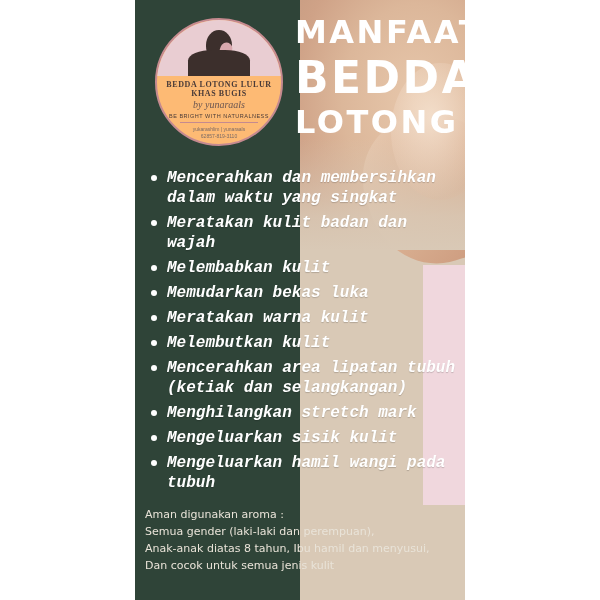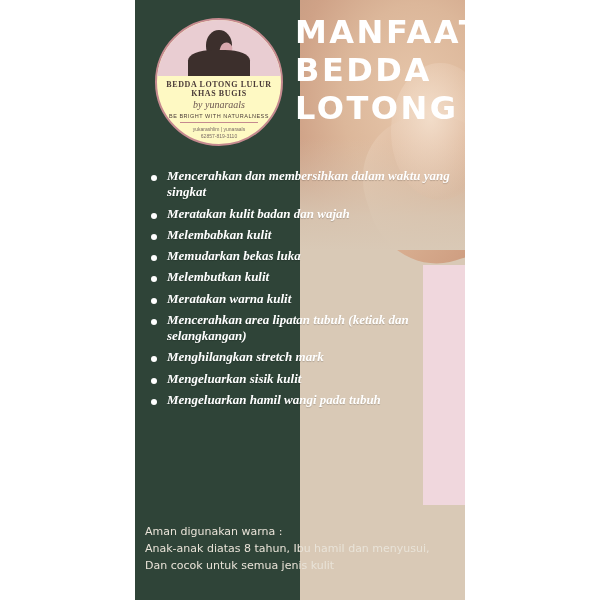--- a/index.html
+++ b/index.html
@@ -84,21 +84,21 @@
     background: #f0d7dd;
   }
   
   .logo {
     position: absolute;
     left: 20px;
     top: 18px;
     width: 128px;
     height: 128px;
     border-radius: 50%;
-    background: #fef9c3;
+    background: #fdba74;
     border: 2px solid #c58a8f;
     box-sizing: border-box;
     display: flex;
     flex-direction: column;
     align-items: center;
     justify-content: flex-start;
     overflow: hidden;
   }
   .logo-figure {
     position: relative;
@@ -183,41 +183,41 @@
     top: 14px;
     width: 165px;
     color: #ffffff;
     font-family: "DejaVu Sans", sans-serif;
     font-weight: bold;
     letter-spacing: 2.5px;
     line-height: 1.18;
     text-align: left;
   }
   .headline .l1 { font-size: 32px; }
-  .headline .l2 { font-size: 32px; }
+  .headline .l2 { font-size: 44px; }
   .headline .l3 { font-size: 32px; }
   
   .benefits {
     position: absolute;
     left: 8px;
     top: 168px;
     width: 318px;
     padding: 0;
     margin: 0;
     list-style: none;
   }
   .benefit {
     position: relative;
     padding-left: 24px;
     margin-bottom: 5px;
     color: #ffffff;
-    font-family: Liberation Serif, serif;
+    font-family: Liberation Mono, monospace;
     font-style: italic;
     font-weight: bold;
-    font-size: 13px;
+    font-size: 16px;
     line-height: 1.25;
     text-shadow: 0 1px 1px rgba(0,0,0,0.18);
   }
   .benefit .bullet {
     position: absolute;
     left: 8px;
     top: 7px;
     width: 6px;
     height: 6px;
     border-radius: 50%;
@@ -273,28 +273,29 @@
       <div class="l1">MANFAAT</div>
       <div class="l2">BEDDA</div>
       <div class="l3">LOTONG</div>
     </div>
 
     <ul class="benefits">
       <li class="benefit"><span class="bullet"></span><span>Mencerahkan dan membersihkan dalam waktu yang singkat</span></li>
       <li class="benefit"><span class="bullet"></span><span>Meratakan kulit badan dan wajah</span></li>
       <li class="benefit"><span class="bullet"></span><span>Melembabkan kulit</span></li>
       <li class="benefit"><span class="bullet"></span><span>Memudarkan bekas luka</span></li>
+      <li class="benefit"><span class="bullet"></span><span>Meratakan warna kulit</span></li>
       <li class="benefit"><span class="bullet"></span><span>Melembutkan kulit</span></li>
-      <li class="benefit"><span class="bullet"></span><span>Meratakan warna kulit</span></li>
       <li class="benefit"><span class="bullet"></span><span>Mencerahkan area lipatan tubuh (ketiak dan selangkangan)</span></li>
       <li class="benefit"><span class="bullet"></span><span>Menghilangkan stretch mark</span></li>
       <li class="benefit"><span class="bullet"></span><span>Mengeluarkan sisik kulit</span></li>
       <li class="benefit"><span class="bullet"></span><span>Mengeluarkan hamil wangi pada tubuh</span></li>
     </ul>
 
     <div class="footer-note">
-      <span class="ln">Aman digunakan warna :</span>
+      <span class="ln">Aman digunakan aroma :</span>
+      <span class="ln">Semua gender (laki-laki dan perempuan),</span>
       <span class="ln">Anak-anak diatas 8 tahun, Ibu hamil dan menyusui,</span>
       <span class="ln">Dan cocok untuk semua jenis kulit</span>
     </div>
 
   </div>
 </div>
 
 </body></html>

